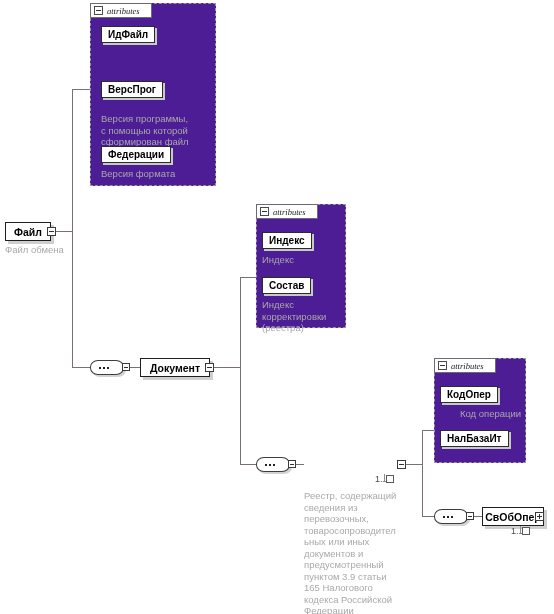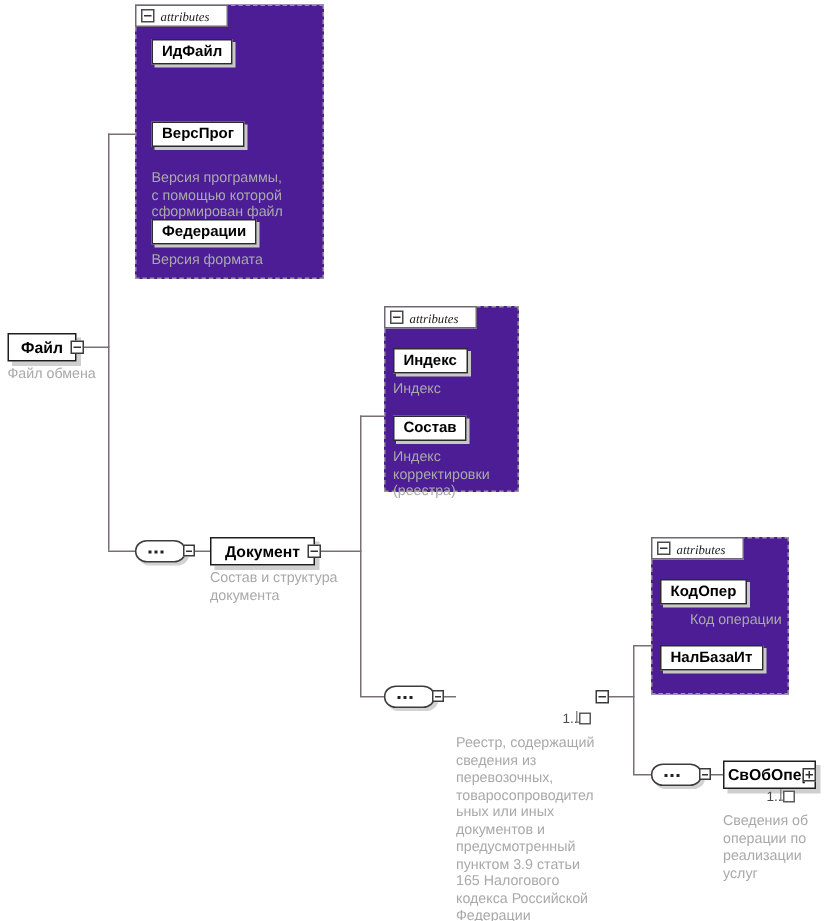--- a/index.html
+++ b/index.html
@@ -300,22 +300,20 @@
         <i></i>
         <i></i>
       </span>
   </div>
   <div class="seqtab" style="left:122px; top:363px;"></div>
 
   <div class="elem" style="left:140px; top:358px; width:70px;">
     <span>Документ</span>
   </div>
   <div class="toggle" style="left:205px; top:363px;"></div>
-  <div class="desc" style="left:140px; top:380px; width:105px;">Состав и структура
-документа</div>
 
   <div class="attrbox" style="left:434px; top:358px; width:92px; height:105px;">
     <div class="attrbox-hdr" style="width:62px;">
       <span class="minusbox"></span>
       <span>attributes</span>
     </div>
   </div>
   <div class="attr" style="left:440px; top:386px;">
     <span>КодОпер</span>
   </div>
@@ -363,17 +361,14 @@
 
   <div class="elem" style="left:482px; top:507px; width:62px;">
     <span>СвОбОпер</span>
   </div>
   <div class="toggle plus" style="left:535px; top:512px;"></div>
   <div class="elbow" style="left:520px; top:526px; width:9px; height:7px;"></div>
   <div class="card" style="left:511px; top:526px;">
     <span>1..</span>
     <span class="inf"></span>
   </div>
-  <div class="desc" style="left:482px; top:542px; width:72px;">Сведения об
-операции по
-реализации услуг</div>
 
 </div>
 
 </body></html>

